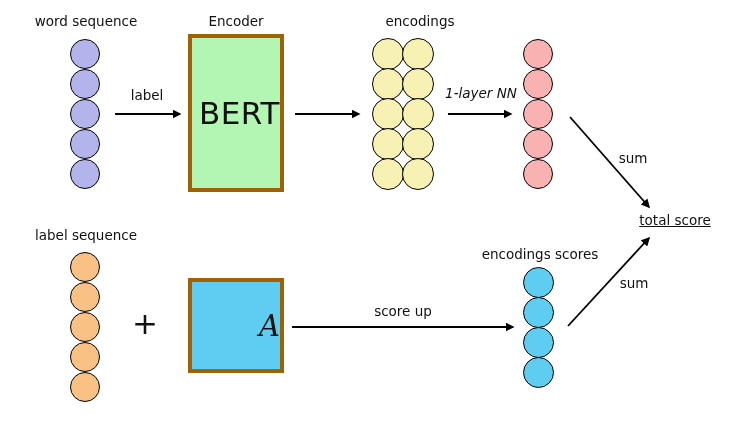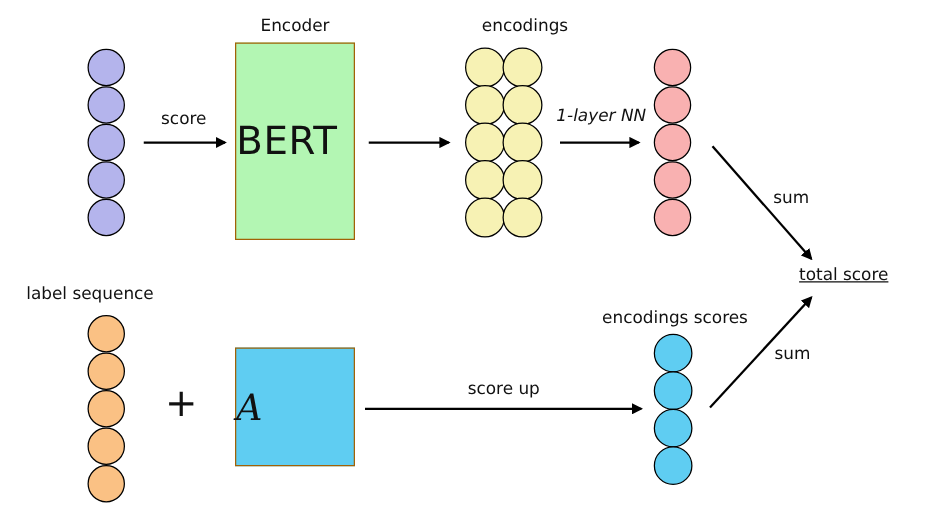--- a/index.html
+++ b/index.html
@@ -5,22 +5,22 @@
   html,body { margin:0; padding:0; background:#ffffff; }
   .canvas {
     position:relative; width:742px; height:421px; background:#ffffff;
     font-family:"DejaVu Sans", sans-serif; color:#111; overflow:hidden;
   }
   .lbl {
     position:absolute; font-size:13.5px; line-height:1.1; white-space:nowrap;
     transform:translateX(-50%);
   }
   .box {
-    position:absolute; border:1px solid #a16207; box-sizing:border-box;
-    display:flex; align-items:center; justify-content:flex-start;
+    position:absolute; border:4px solid #a16207; box-sizing:border-box;
+    display:flex; align-items:center; justify-content:flex-end;padding-left:32px;
   }
   .encoder-box { left:188px; top:34px;  width:96px; height:158px; }
   .matrix-box  { left:188px; top:278px; width:96px; height:95px; }
   .bert-text { font-size:31px; letter-spacing:0.5px; }
   .matrix-a  { font-family:"DejaVu Serif", serif; font-style:italic; font-size:29px; }
   .plus-sign {
     position:absolute; left:145px; top:324px; transform:translate(-50%,-54%);
     font-size:31px; font-weight:normal;
   }
   .circle {
@@ -30,21 +30,21 @@
   .arrow-layer { position:absolute; left:0; top:0; width:742px; height:421px; }
   
   .p-word-seq    { left:86px;  top:14px; }
   .p-encoder     { left:236px; top:14px; }
   .p-encodings   { left:420px; top:14px; }
   .p-emission    { left:540px; top:14px; }
   .p-feed        { left:147px; top:88px; }
   .p-nn          { left:481px; top:86px;font-style:italic; }
   .p-sum-top     { left:633px; top:151px; }
   .p-total       { left:675px; top:213px;text-decoration:underline; }
-  .p-label-seq   { left:72px;  top:228px; }
+  .p-label-seq   { left:86px;  top:228px; }
   .p-trans-mat   { left:235px; top:228px; }
   .p-lookup      { left:403px; top:304px; }
   .p-trans-sc    { left:540px; top:247px; }
   .p-sum-bottom  { left:634px; top:276px; }
 </style>
 </head>
 <body>
 
 <div class="canvas">
 
@@ -89,23 +89,24 @@
       <div class="circle" style="left: 70px; top: 282px; width: 30px; height: 30px; background: rgb(250, 193, 132); border-color: rgb(0, 0, 0);"></div>
       <div class="circle" style="left: 70px; top: 312px; width: 30px; height: 30px; background: rgb(250, 193, 132); border-color: rgb(0, 0, 0);"></div>
       <div class="circle" style="left: 70px; top: 342px; width: 30px; height: 30px; background: rgb(250, 193, 132); border-color: rgb(0, 0, 0);"></div>
       <div class="circle" style="left: 70px; top: 372px; width: 30px; height: 30px; background: rgb(250, 193, 132); border-color: rgb(0, 0, 0);"></div>
       <div class="circle" style="left: 522.5px; top: 267px; width: 31px; height: 31px; background: rgb(95, 205, 242); border-color: rgb(0, 0, 0);"></div>
       <div class="circle" style="left: 522.5px; top: 297px; width: 31px; height: 31px; background: rgb(95, 205, 242); border-color: rgb(0, 0, 0);"></div>
       <div class="circle" style="left: 522.5px; top: 327px; width: 31px; height: 31px; background: rgb(95, 205, 242); border-color: rgb(0, 0, 0);"></div>
       <div class="circle" style="left: 522.5px; top: 357px; width: 31px; height: 31px; background: rgb(95, 205, 242); border-color: rgb(0, 0, 0);"></div>
     </div>
 
+  <div class="lbl p-word-seq">word sequence</div>
   <div class="lbl p-encoder">Encoder</div>
   <div class="lbl p-encodings">encodings</div>
-  <div class="lbl p-feed">score</div>
+  <div class="lbl p-feed">label</div>
   <div class="lbl p-nn">1-layer NN</div>
   <div class="lbl p-sum-top">sum</div>
   <div class="lbl p-total">total score</div>
   <div class="lbl p-label-seq">label sequence</div>
   <div class="lbl p-lookup">score up</div>
   <div class="lbl p-trans-sc">encodings scores</div>
   <div class="lbl p-sum-bottom">sum</div>
 
   <div class="plus-sign">+</div>
 

